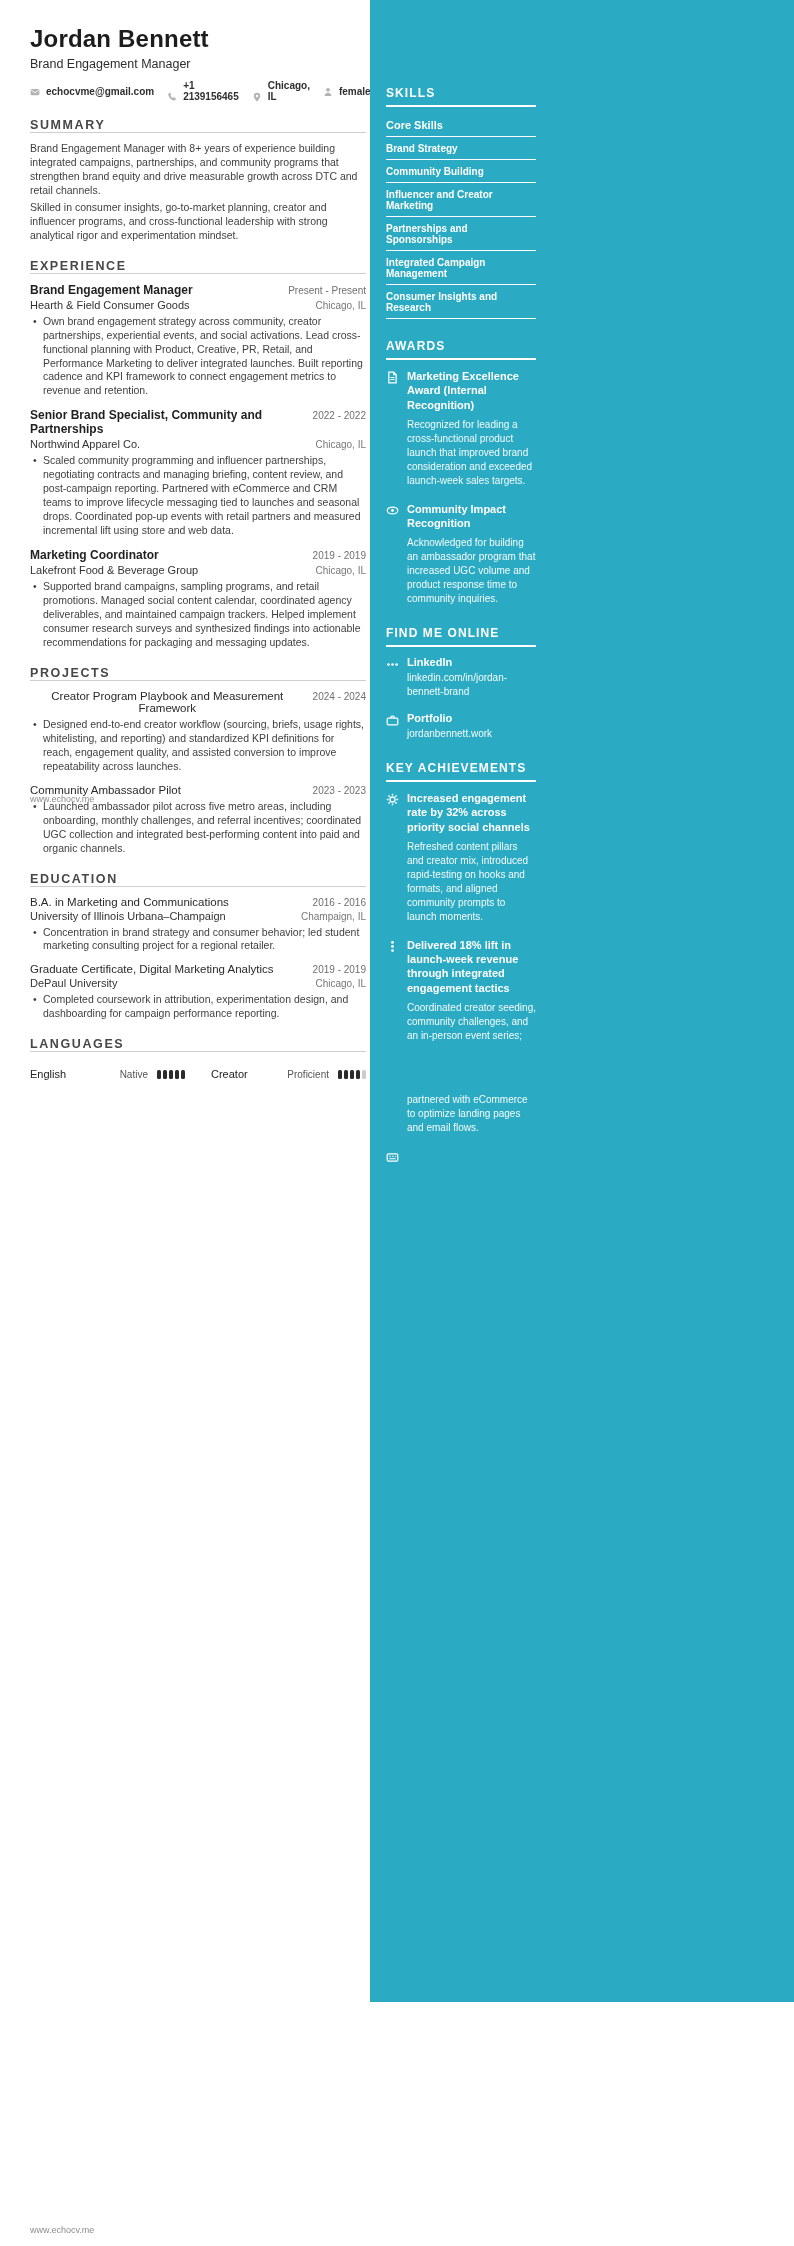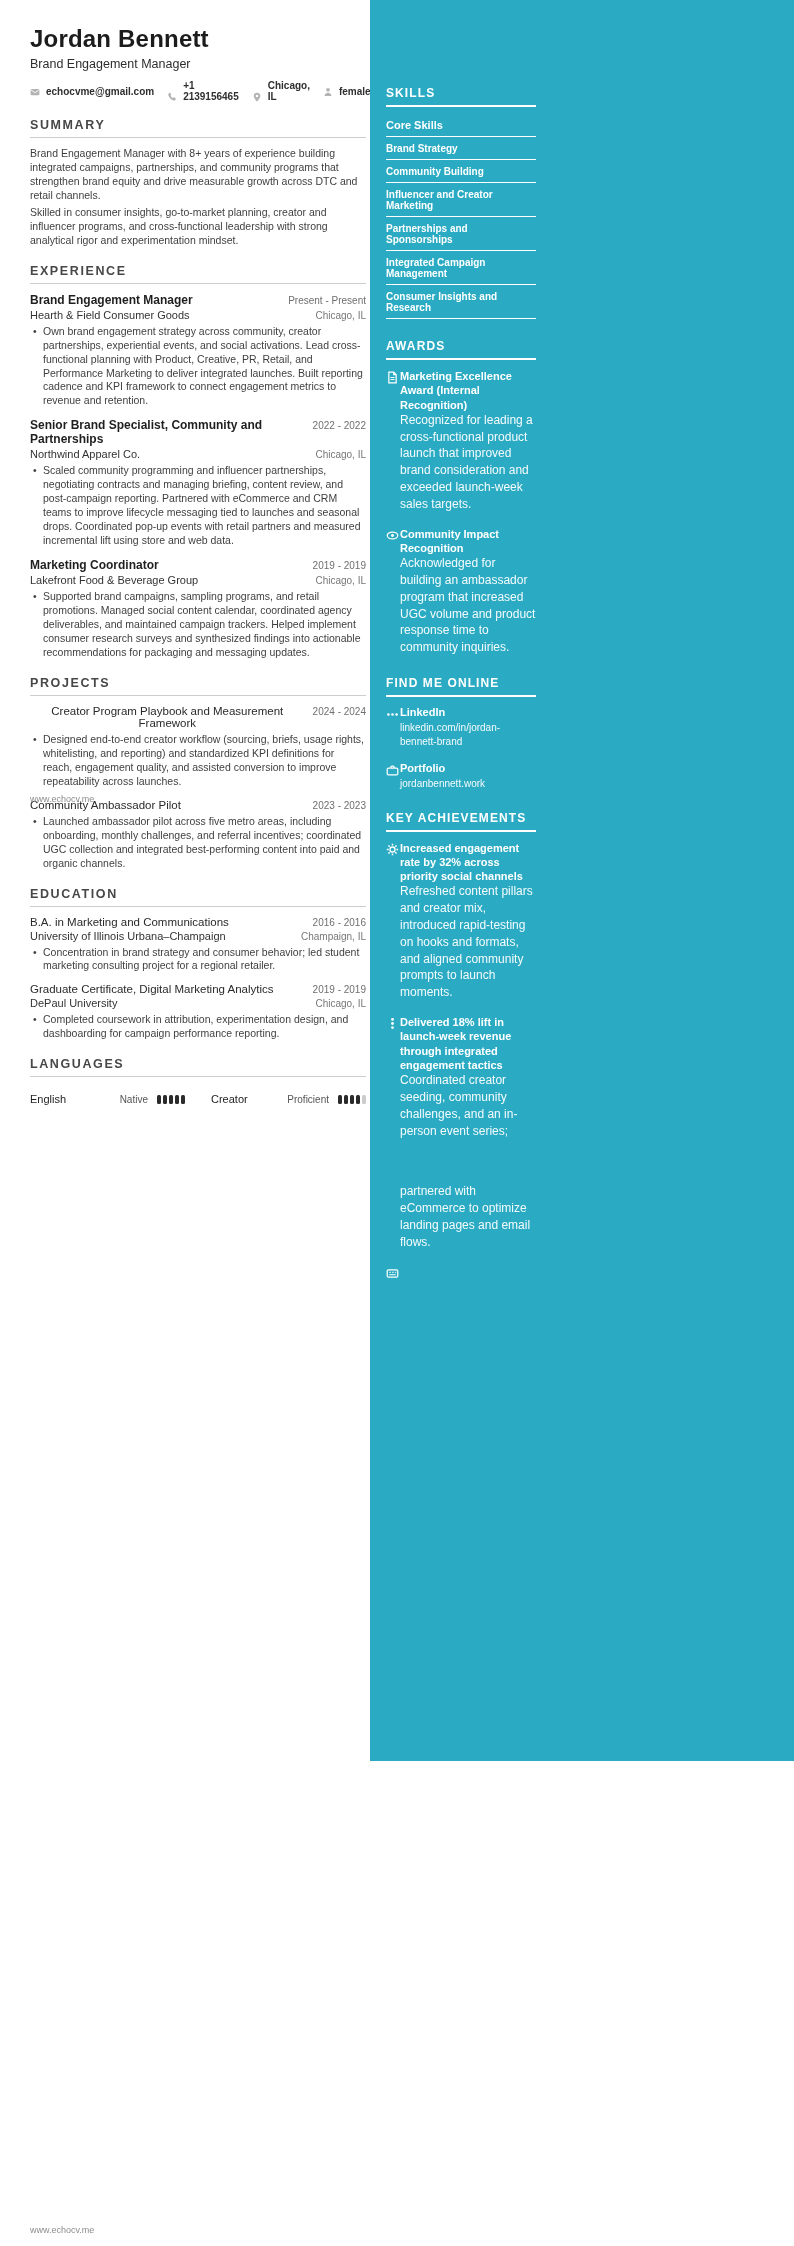--- a/index.html
+++ b/index.html
@@ -2,48 +2,48 @@
 <html style="--sidebar-bg: #2BABC3;"><head>
 <meta charset="utf-8">
 <style>
   * { margin:0; padding:0; box-sizing:border-box; }
   :root { --sidebar-bg:#2BABC3; }
   html,body { background:#ffffff; }
   .page { position:relative; width:794px; height:2246px; background:#fff;
           font-family:"Liberation Sans", sans-serif; overflow:hidden; }
 
   
-  .sidebar { position:absolute; top:0; left:370px; width:424px; height:1761px;
+  .sidebar { position:absolute; top:0; left:370px; width:424px; height:2002px;
              background:var(--sidebar-bg); color:#fff; padding:86px 0 0 16px; }
   .sidebar-inner { width:150px; }
   .sb-section { margin-bottom:20px; }
   .sb-heading { font-size:12px; font-weight:bold; letter-spacing:1.1px;
                 padding-bottom:5px; border-bottom:2px solid #fff; margin-bottom:9px; }
   .skill-group { font-size:11px; font-weight:bold; padding:3px 0 5px; border-bottom:1.5px solid #fff; }
   .skill { font-size:10px; font-weight:bold; padding:6px 0 5px; border-bottom:1.5px solid #fff; }
-  .sb-item { display:flex; margin-bottom:14px; }
+  .sb-item { display:flex; gap:7px; margin-bottom:14px; }
   .sb-item .ic { flex:0 0 14px; color:#fff; padding-top:1px; }
   .sb-item-title { font-size:11px; font-weight:bold; line-height:1.3; }
-  .sb-item-desc { font-size:12px; line-height:1.4; color:rgba(255,255,255,.95); }
+  .sb-item-desc { font-size:10px; line-height:1.4; color:rgba(255,255,255,.95); margin-top:6px; }
   .link-label { font-size:11px; font-weight:bold; }
   .link-url { font-size:10px; line-height:1.35; margin-top:3px; color:rgba(255,255,255,.95); word-break:break-word; }
   .page-gap { height:44px; }
 
   
   .main { position:absolute; top:0; left:30px; width:336px; padding-top:25px; color:#3f3f3f; }
   .name { font-size:24px; font-weight:bold; color:#1c1c1c; letter-spacing:.2px; }
   .headline { font-size:12.5px; color:#2d2d2d; margin-top:4px; }
   .contact-row { display:flex; align-items:center; gap:13px; margin-top:9px;
                  font-size:10px; font-weight:bold; color:#2f2f2f; }
   .contact { display:flex; align-items:flex-end; gap:6px; }
   .contact .ic { color:#b3b3b3; display:inline-flex; }
 
   .section { margin-top:16px; }
   .sec-heading { font-size:12.5px; font-weight:bold; letter-spacing:1.6px; color:#474747;
-                 padding-bottom:5px; border-bottom:1.5px solid #cecece; margin-bottom:9px; }
+                 border-bottom:1.5px solid #cecece; margin-bottom:9px; }
   .row { display:flex; justify-content:space-between; align-items:baseline; gap:8px; }
   .item-title { font-size:12px; font-weight:bold; color:#1f1f1f; }
   .item-title.plain { font-weight:normal; font-size:11.5px; color:#2a2a2a;text-align:center; }
   .item-dates { font-size:10px; color:#6f6f6f; white-space:nowrap; }
   .item-sub { font-size:11px; color:#333; margin-top:2px; }
   .item-loc { font-size:10px; color:#777; }
   .bullets { margin-top:4px; }
   .bullet { position:relative; padding-left:13px; font-size:10.5px; line-height:1.33; color:#3f3f3f; }
   .bullet::before { content:"\2022"; position:absolute; left:3px; }
   .entry { margin-bottom:10px; }

